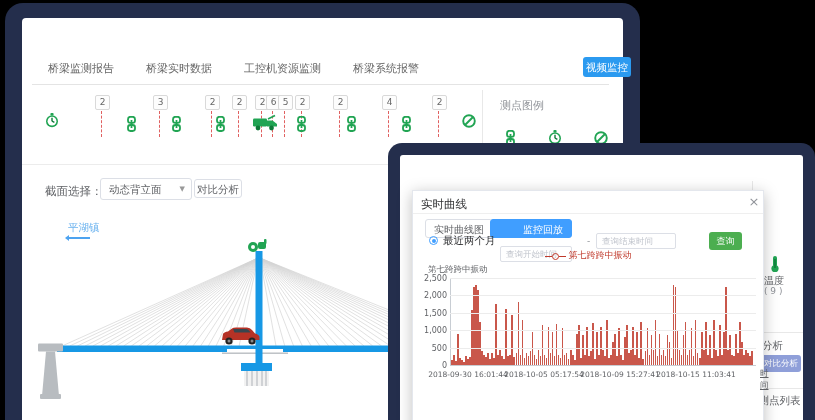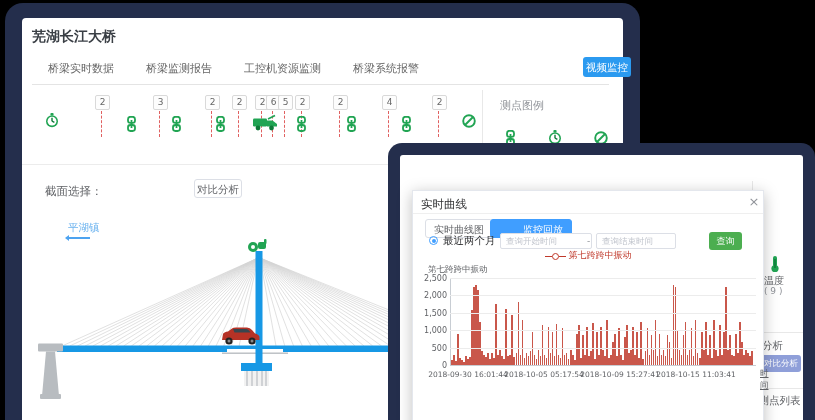--- a/index.html
+++ b/index.html
@@ -75,24 +75,23 @@
   .xlab{position:absolute;top:179px;width:96px;text-align:center;font-size:7.5px;color:#606266;}
   .x-axis-name{position:absolute;left:347px;top:177px;font-size:8.5px;color:#606266;text-decoration:underline;}
 </style>
 </head>
 <body>
 
 <div id="stage">
 
   <div class="win main">
     <div class="win-body">
-      <div class="ttl">芜湖长江大桥</div>
       <div class="tabbar">
+          <div class="tab">桥梁监测报告</div>
           <div class="tab">桥梁实时数据</div>
-          <div class="tab">桥梁监测报告</div>
           <div class="tab">工控机资源监测</div>
           <div class="tab">桥梁系统报警</div>
         </div>
       <button class="video-btn">视频监控</button>
 
       <div id="strip">
           <div class="badge" style="left: 73px;">2</div>
           <div class="dash" style="left: 79px;"></div>
           <div class="badge" style="left: 131px;">3</div>
           <div class="dash" style="left: 137px;"></div>
@@ -180,20 +179,24 @@
               <line x1="7" y1="8.2" x2="9.4" y2="9.4" stroke="#0e7a38" stroke-width="1.4"></line>
             </svg></div>
           <div><svg width="14" height="14" viewBox="0 0 14 14">
               <circle cx="7" cy="7" r="5.8" fill="none" stroke="#21a453" stroke-width="1.9"></circle>
               <line x1="3" y1="11" x2="11" y2="3" stroke="#21a453" stroke-width="1.9"></line>
             </svg></div>
         </div>
 
       <div class="divider"></div>
       <div class="sec-label">截面选择：</div>
+      <div class="sel">
+        <span>动态背立面</span>
+        <span class="caret">▼</span>
+      </div>
       <button class="zoom-btn">对比分析</button>
 
       <div class="town">平湖镇</div>
       <div class="town-arrow"></div>
 
       <svg class="bridge-svg" viewBox="22 230 601 190">
         <g id="cables">
             <line x1="258" y1="258" x2="62" y2="346" stroke="#d4d4d4" stroke-width="0.7"></line>
             <line x1="260" y1="258" x2="276" y2="346" stroke="#d4d4d4" stroke-width="0.7"></line>
             <line x1="258" y1="258" x2="69.7" y2="346" stroke="#d4d4d4" stroke-width="0.7"></line>
@@ -309,21 +312,21 @@
       <div class="modal">
         <div class="m-title">实时曲线</div>
         <div class="m-close">×</div>
         <div class="m-hr"></div>
 
         <button class="m-tab" style="left:12px;">实时曲线图</button>
         <button class="m-tab on" style="left:77px;padding-left:32px;">监控回放</button>
 
         <span class="radio"></span>
         <span class="radio-lb">最近两个月</span>
-        <input class="dt-input" style="left: 87px; width: 92px;" placeholder="查询开始时间">
+        <input class="dt-input" style="left: 87px; width: 72px; margin-top: 13px;" placeholder="查询开始时间">
         <span class="dt-sep">-</span>
         <input class="dt-input" style="left: 183px; width: 80px;" placeholder="查询结束时间">
         <button class="q-btn">查询</button>
 
         <div class="m-legend">
           <span class="leg-mark"><span class="leg-line"></span><span class="leg-dot"></span><span class="leg-line"></span></span><span>第七跨跨中振动</span>
         </div>
 
         <div class="y-title">第七跨跨中振动</div>
         <div id="chartArea">

